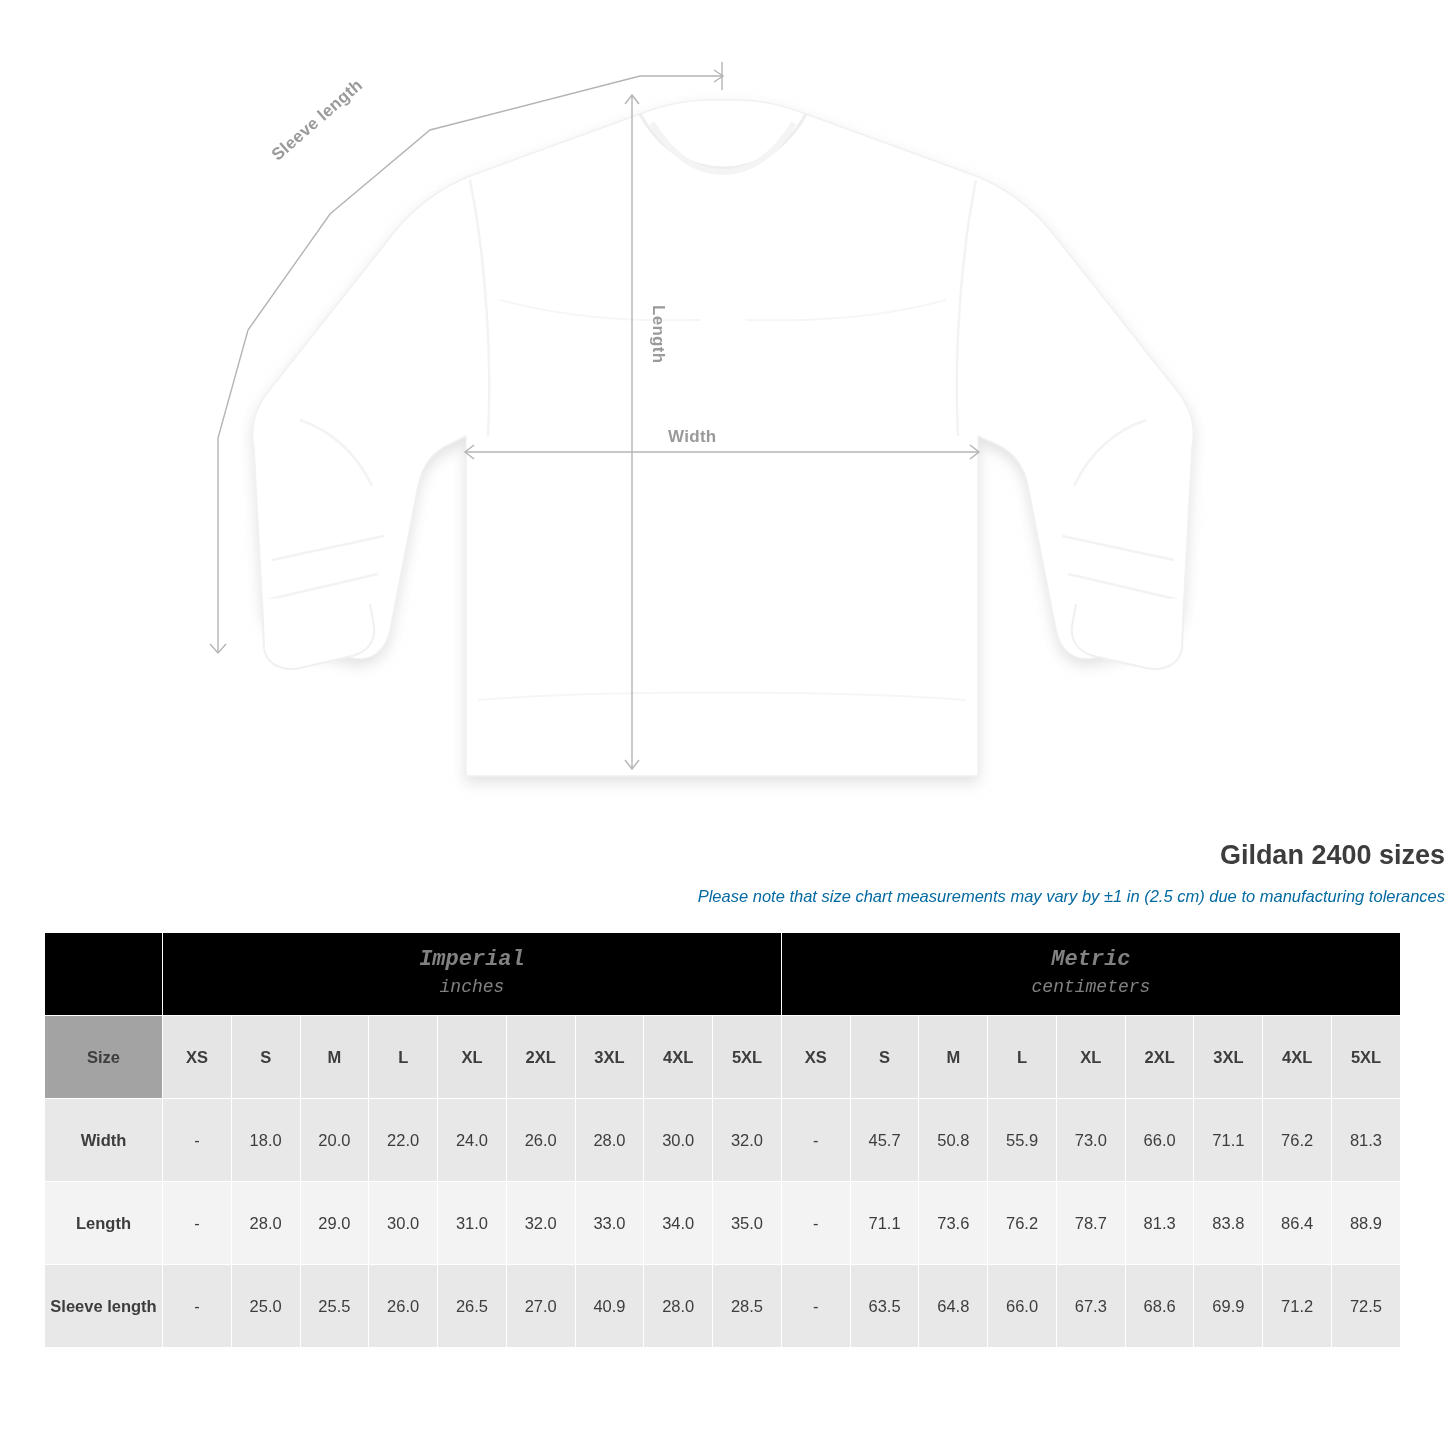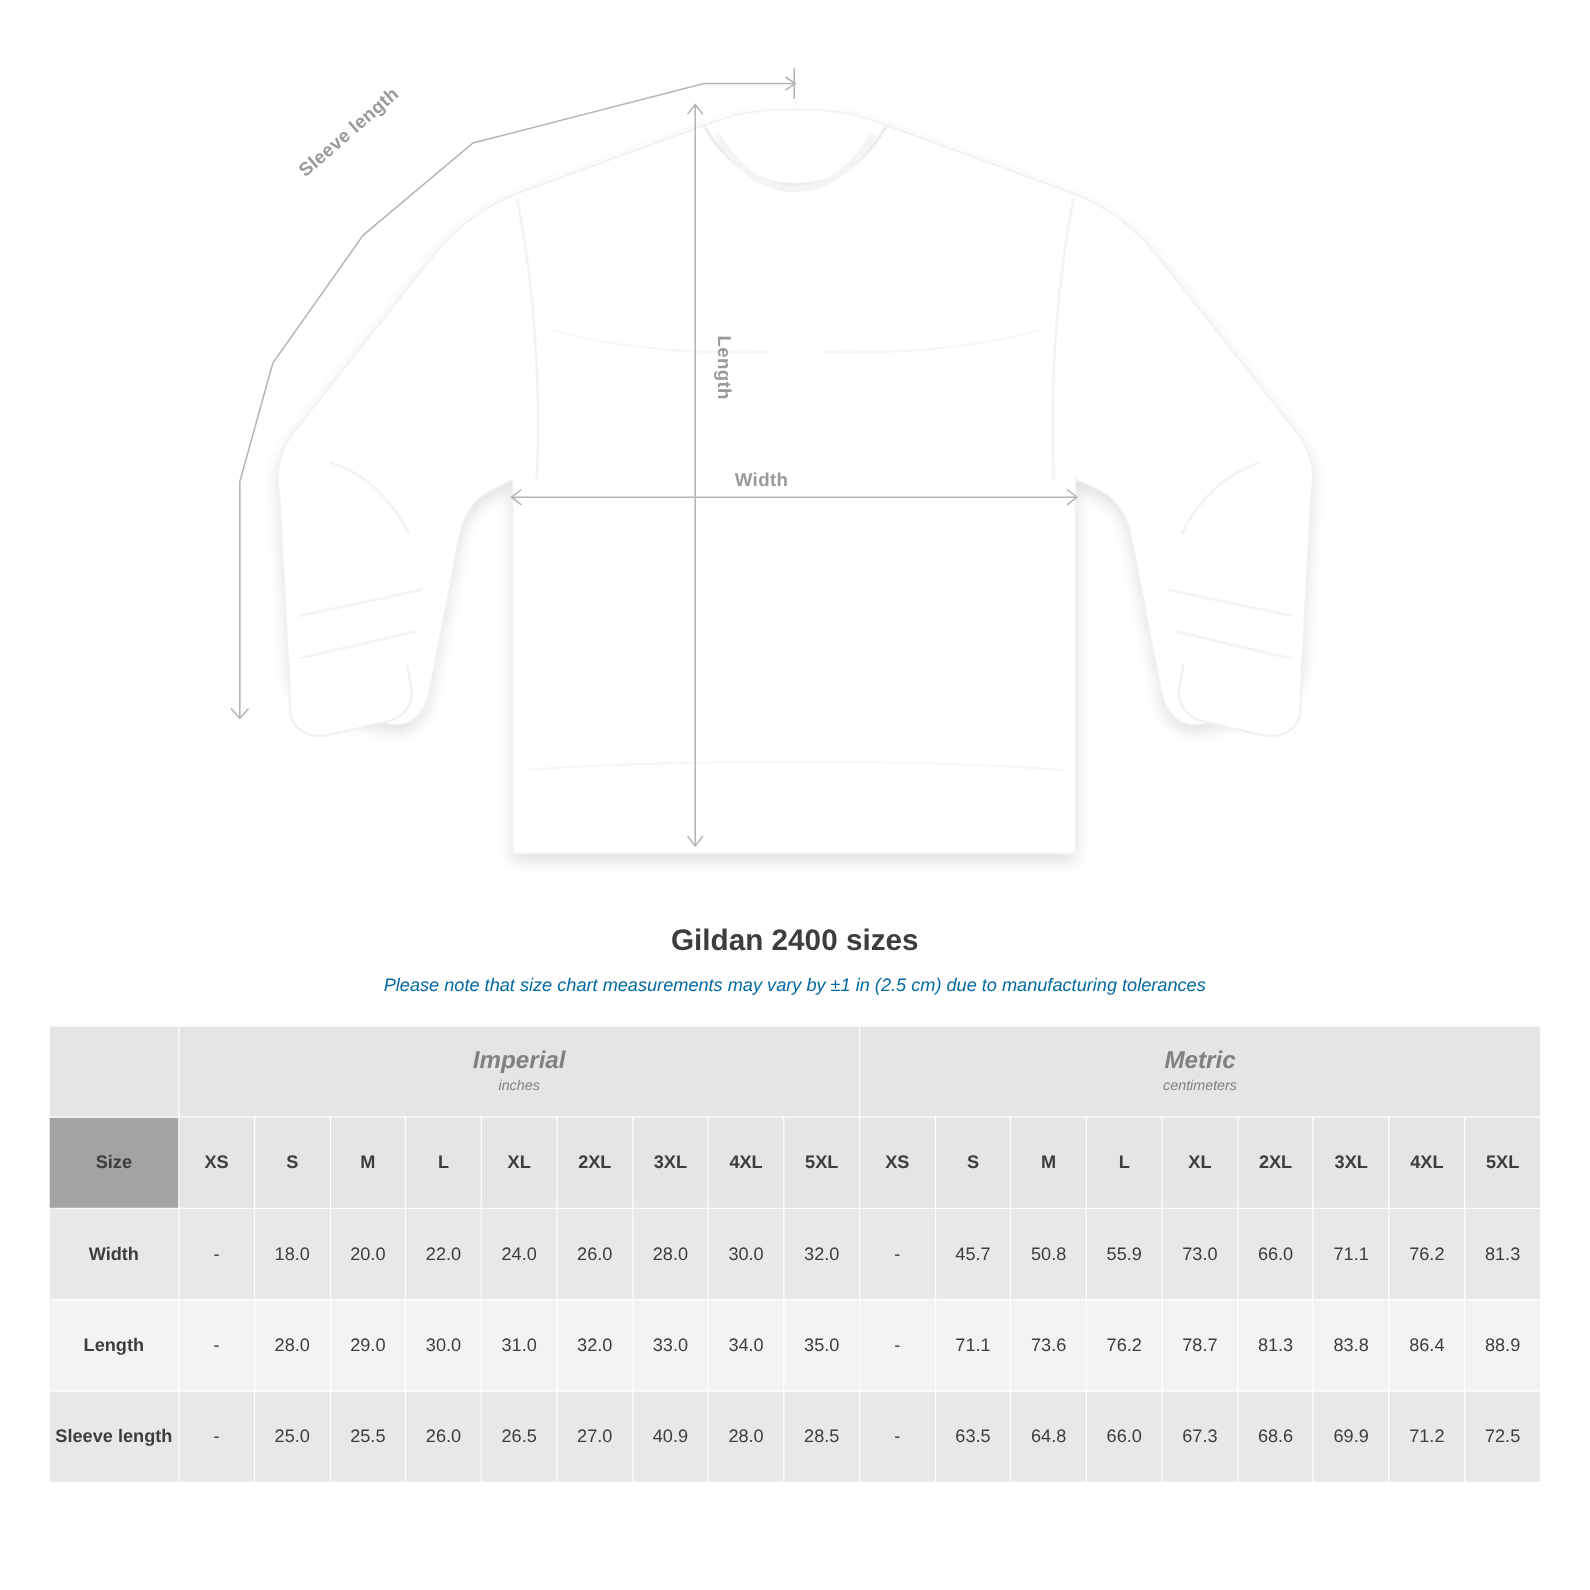--- a/index.html
+++ b/index.html
@@ -46,21 +46,21 @@
     writing-mode: vertical-rl;
     text-orientation: mixed;
   }
   #label-width {
     left: 668px;
     top: 427px;
   }
 
   
   #title-block {
-    text-align: center;
+    text-align: right;
     margin-top: 10px;
   }
   #chart-title {
     font-size: 27px;
     font-weight: bold;
     color: #3d3d3d;
     margin: 0 0 16px 0;
   }
   #chart-note {
     font-size: 16.5px;
@@ -84,32 +84,33 @@
   table.size-table td, table.size-table th {
     border: 1px solid #ffffff;
     text-align: center;
     font-size: 16.5px;
     color: #3d3d3d;
     padding: 0;
     height: 82px;
     vertical-align: middle;
   }
   .unit-head {
-    background: #e5e5e5;
+    background: #000000;
     height: 118px;
+    font-family: Liberation Mono, monospace;
   }
   .unit-name {
     font-size: 22px;
     font-style: italic;
     font-weight: bold;
     color: #818181;
     line-height: 1.25;
   }
   .unit-sub {
-    font-size: 13px;
+    font-size: 18px;
     font-style: italic;
     color: #818181;
     line-height: 1.6;
   }
   .row-head {
     background: #f0f0f0;
     font-weight: bold;
     font-size: 17px;
   }
   .row-odd td {

